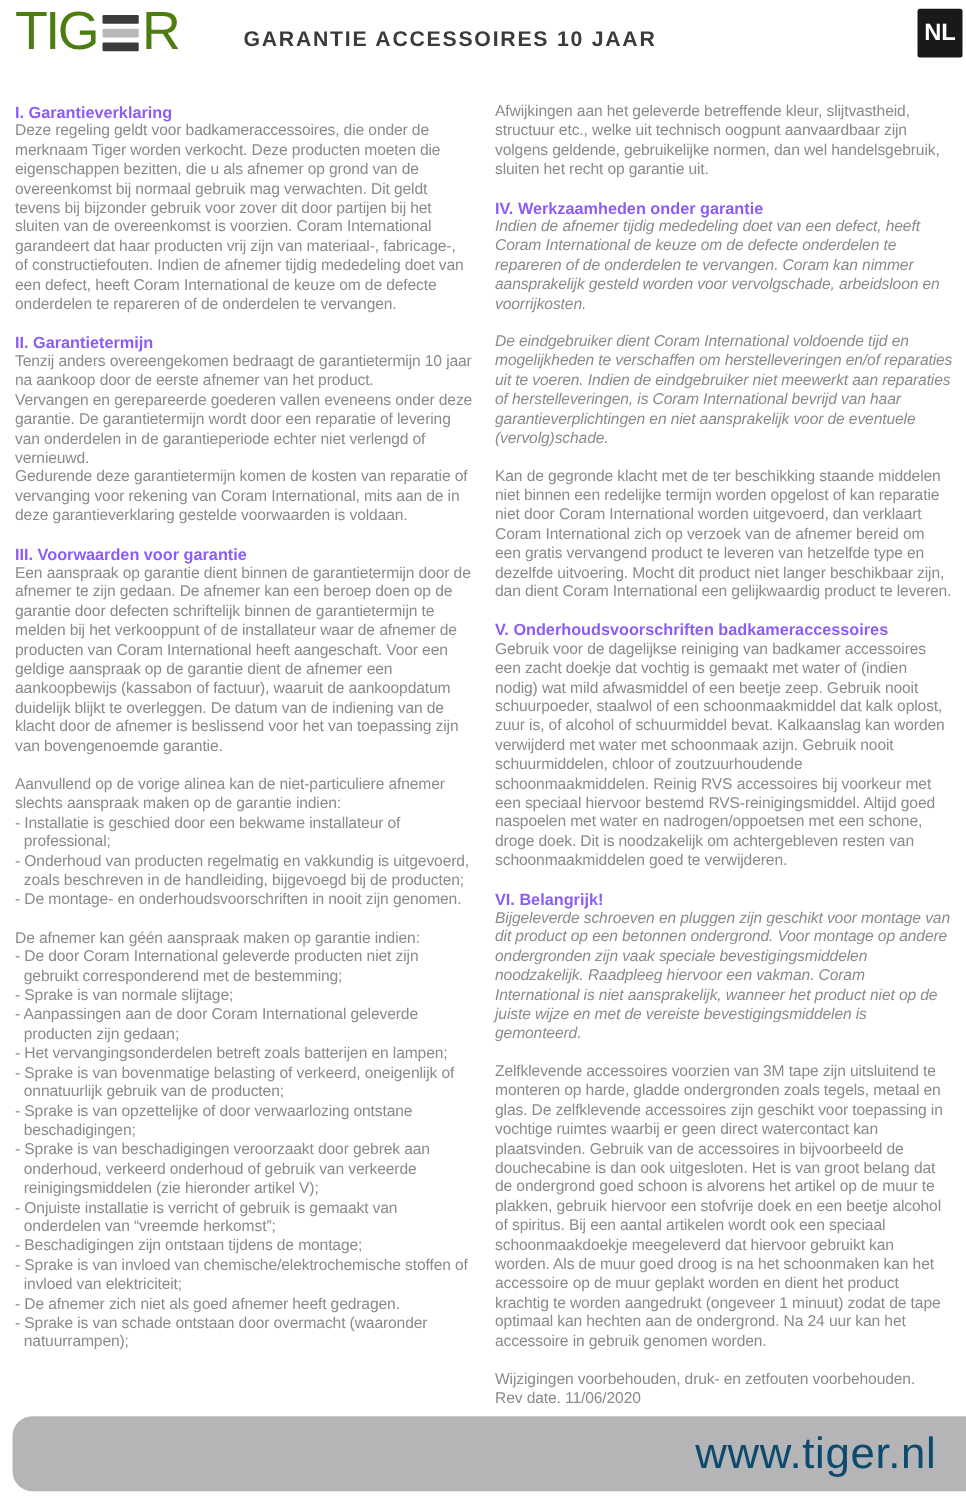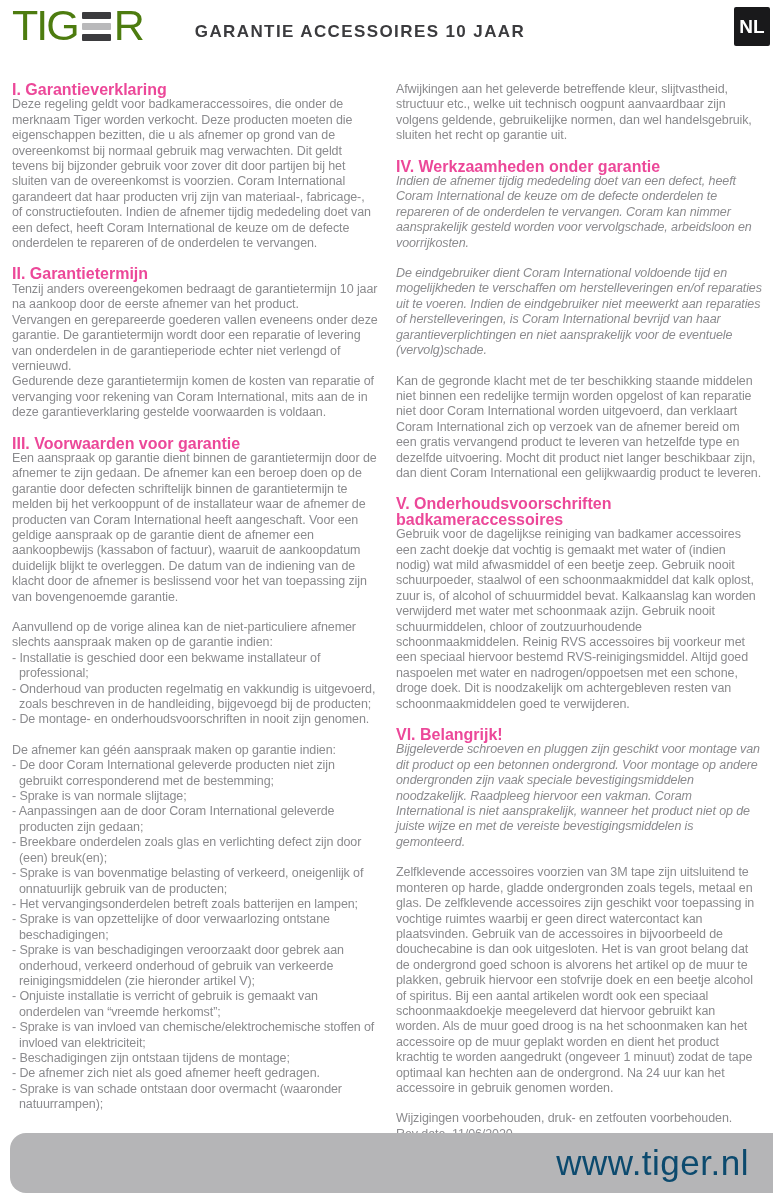--- a/index.html
+++ b/index.html
@@ -19,21 +19,21 @@
   .lang-badge{position:absolute;right:3px;top:7px;width:36px;height:39px;background:#19191b;
               color:#ffffff;font-weight:700;font-size:19px;display:flex;align-items:center;
               justify-content:center;border-radius:2px;}
 
   
   .col{position:absolute;top:82px;width:366px;font-size:12.5px;line-height:15.4px;
        color:#8b8b8e;letter-spacing:-0.1px;}
   .col-left{left:12px;}
   .col-right{left:396px;}
   .sec{margin:0 0 15px 0;}
-  .sec-h{font-size:16px;font-weight:700;color:#ec4899;margin:0;letter-spacing:0;}
+  .sec-h{font-size:13px;font-weight:700;color:#8b5cf6;margin:0;letter-spacing:0;}
   .p{margin:0;}
   .pg{margin:0 0 15px 0;font-style:italic;}
   .li{padding-left:7px;text-indent:-7px;margin:0;}
 
   
   .footer{position:absolute;left:10px;right:0;top:1133px;height:60px;background:#b5b5b7;
           border-radius:16px 0 0 16px;display:flex;align-items:center;justify-content:flex-end;
           padding-right:24px;box-sizing:border-box;}
   .footer-url{font-size:35px;color:#0c4a6e;letter-spacing:0.5px;}
 </style>
@@ -73,28 +73,27 @@
       <div class="p">Aanvullend op de vorige alinea kan de niet-particuliere afnemer slechts aanspraak maken op de garantie indien:</div>
       <div class="li">- Installatie is geschied door een bekwame installateur of professional;</div>
       <div class="li">- Onderhoud van producten regelmatig en vakkundig is uitgevoerd, zoals beschreven in de handleiding, bijgevoegd bij de producten;</div>
       <div class="li">- De montage- en onderhoudsvoorschriften in nooit zijn genomen.</div>
     </div>
     <div class="sec">
       <div class="p">De afnemer kan géén aanspraak maken op garantie indien:</div>
       <div class="li">- De door Coram International geleverde producten niet zijn gebruikt corresponderend met de bestemming;</div>
       <div class="li">- Sprake is van normale slijtage;</div>
       <div class="li">- Aanpassingen aan de door Coram International geleverde producten zijn gedaan;</div>
-      <div class="li">- Breekbare onderdelen zoals glas en verlichting defect zijn door (een) breuk(en);</div>
+      <div class="li">- Het vervangingsonderdelen betreft zoals batterijen en lampen;</div>
       <div class="li">- Sprake is van bovenmatige belasting of verkeerd, oneigenlijk of onnatuurlijk gebruik van de producten;</div>
-      <div class="li">- Het vervangingsonderdelen betreft zoals batterijen en lampen;</div>
       <div class="li">- Sprake is van opzettelijke of door verwaarlozing ontstane beschadigingen;</div>
       <div class="li">- Sprake is van beschadigingen veroorzaakt door gebrek aan onderhoud, verkeerd onderhoud of gebruik van verkeerde reinigingsmiddelen (zie hieronder artikel V);</div>
       <div class="li">- Onjuiste installatie is verricht of gebruik is gemaakt van onderdelen van “vreemde herkomst”;</div>
+      <div class="li">- Beschadigingen zijn ontstaan tijdens de montage;</div>
       <div class="li">- Sprake is van invloed van chemische/elektrochemische stoffen of invloed van elektriciteit;</div>
-      <div class="li">- Beschadigingen zijn ontstaan tijdens de montage;</div>
       <div class="li">- De afnemer zich niet als goed afnemer heeft gedragen.</div>
       <div class="li">- Sprake is van schade ontstaan door overmacht (waaronder natuurrampen);</div>
     </div>
   </div>
 
   <div class="col col-right">
     <div class="sec">
       <div class="p">Afwijkingen aan het geleverde betreffende kleur, slijtvastheid, structuur etc., welke uit technisch oogpunt aanvaardbaar zijn volgens geldende, gebruikelijke normen, dan wel handelsgebruik, sluiten het recht op garantie uit.</div>
     </div>
     <div class="sec">

